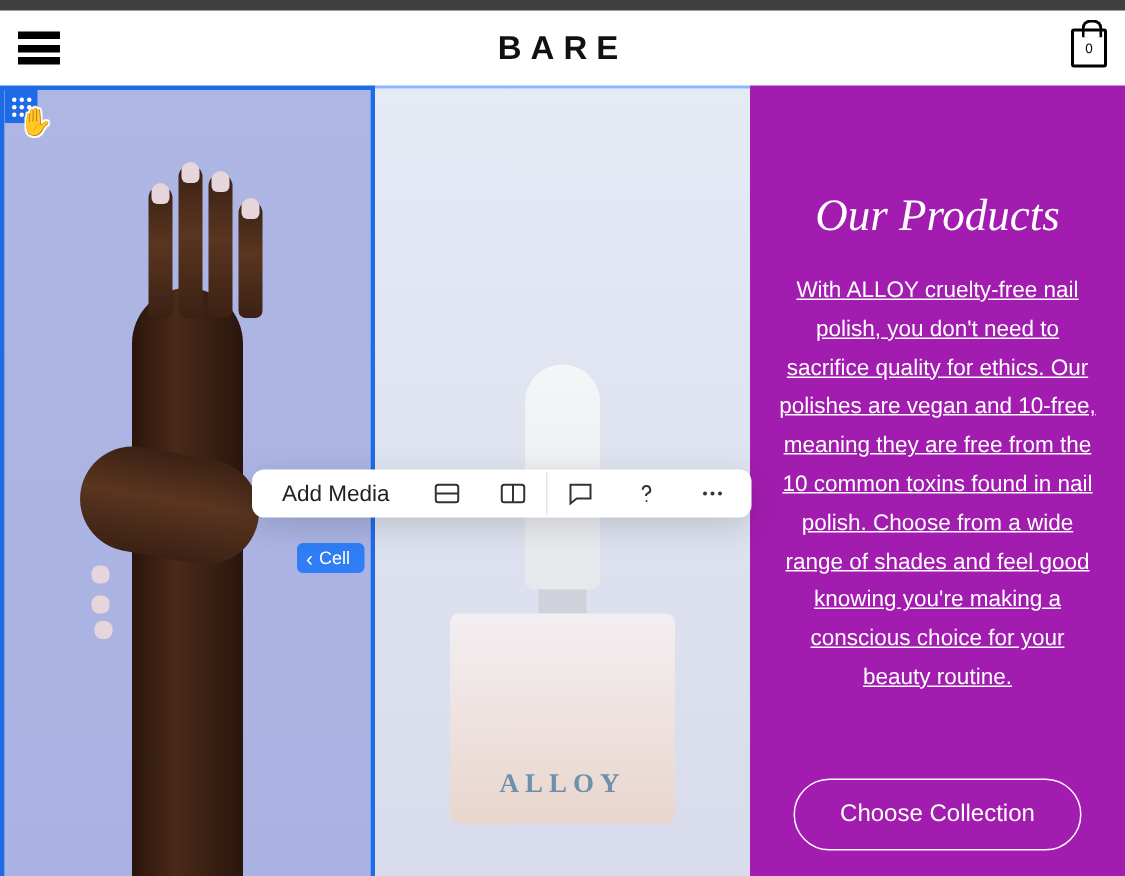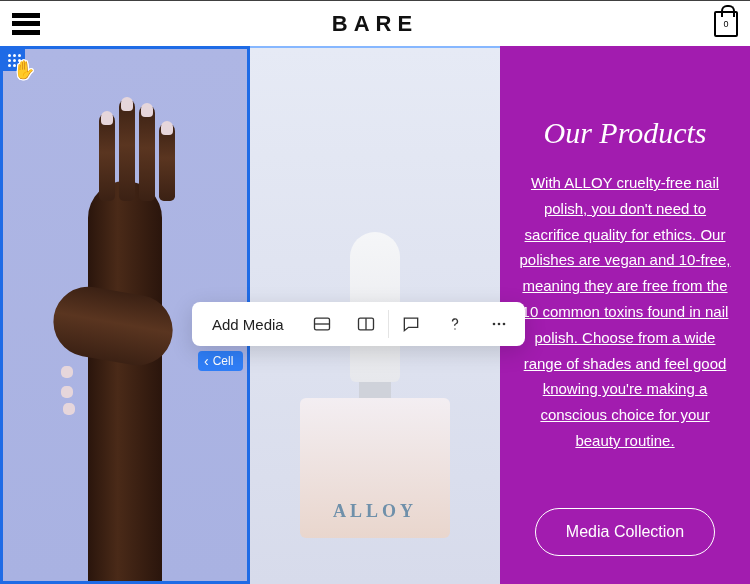--- a/index.html
+++ b/index.html
@@ -1,20 +1,20 @@
 <!DOCTYPE html>
 <html><head>
 <meta charset="utf-8">
 <style>
   * { box-sizing: border-box; margin: 0; padding: 0; }
   html, body { width: 750px; height: 584px; overflow: hidden; font-family: Arial, Helvetica, sans-serif; background: #fff; }
 
   .topbar {
-    height: 46px;
-    border-top: 1px solid #404040;
+    height: 57px;
+    border-top: 7px solid #404040;
     display: flex;
     align-items: center;
     justify-content: space-between;
     padding: 0 12px;
     position: relative;
     background: #fff;
   }
   .hamburger { width: 28px; height: 22px; display: flex; flex-direction: column; justify-content: space-between; cursor: pointer; }
   .hamburger span { display: block; height: 5px; background: #000; }
   .brand {
@@ -131,22 +131,22 @@
     font-size: 16px;
     color: #fff;
     background: transparent;
     cursor: pointer;
   }
 
   
   .toolbar {
     position: absolute;
     top: 256px; 
-    left: 192px;
-    height: 44px;
+    left: 168px;
+    height: 32px;
     background: #fff;
     border-radius: 8px;
     box-shadow: 0 6px 22px rgba(0,0,0,.15);
     display: flex;
     align-items: center;
     padding: 0 4px;
     z-index: 50;
   }
   .tb-btn {
     height: 44px;
@@ -249,21 +249,21 @@
       <div class="neck"></div>
       <div class="body">
         <span class="bottle-label">ALLOY</span>
       </div>
     </div>
   </div>
 
   <div class="col3">
     <h2 class="headline">Our Products</h2>
     <p class="copy">With ALLOY cruelty-free nail polish, you don't need to sacrifice quality for ethics. Our polishes are vegan and 10-free, meaning they are free from the 10 common toxins found in nail polish. Choose from a wide range of shades and feel good knowing you're making a conscious choice for your beauty routine.</p>
-    <button class="cta">Media Collection</button>
+    <button class="cta">Choose Collection</button>
   </div>
 
   <div class="toolbar">
     <div class="tb-btn tb-label">Add Media</div>
     <div class="tb-btn">
       <svg class="icon-svg" viewBox="0 0 24 24">
         <rect x="3" y="5" width="18" height="14" rx="2"></rect>
           <line x1="3" y1="12" x2="21" y2="12"></line>
       </svg>
     </div>

